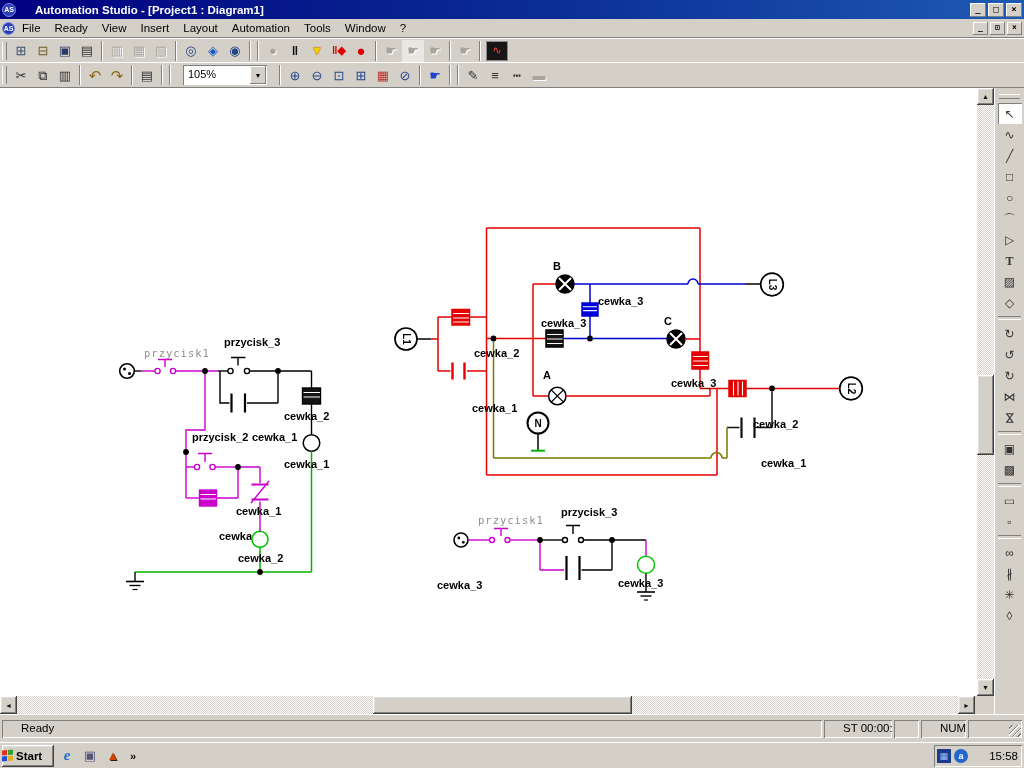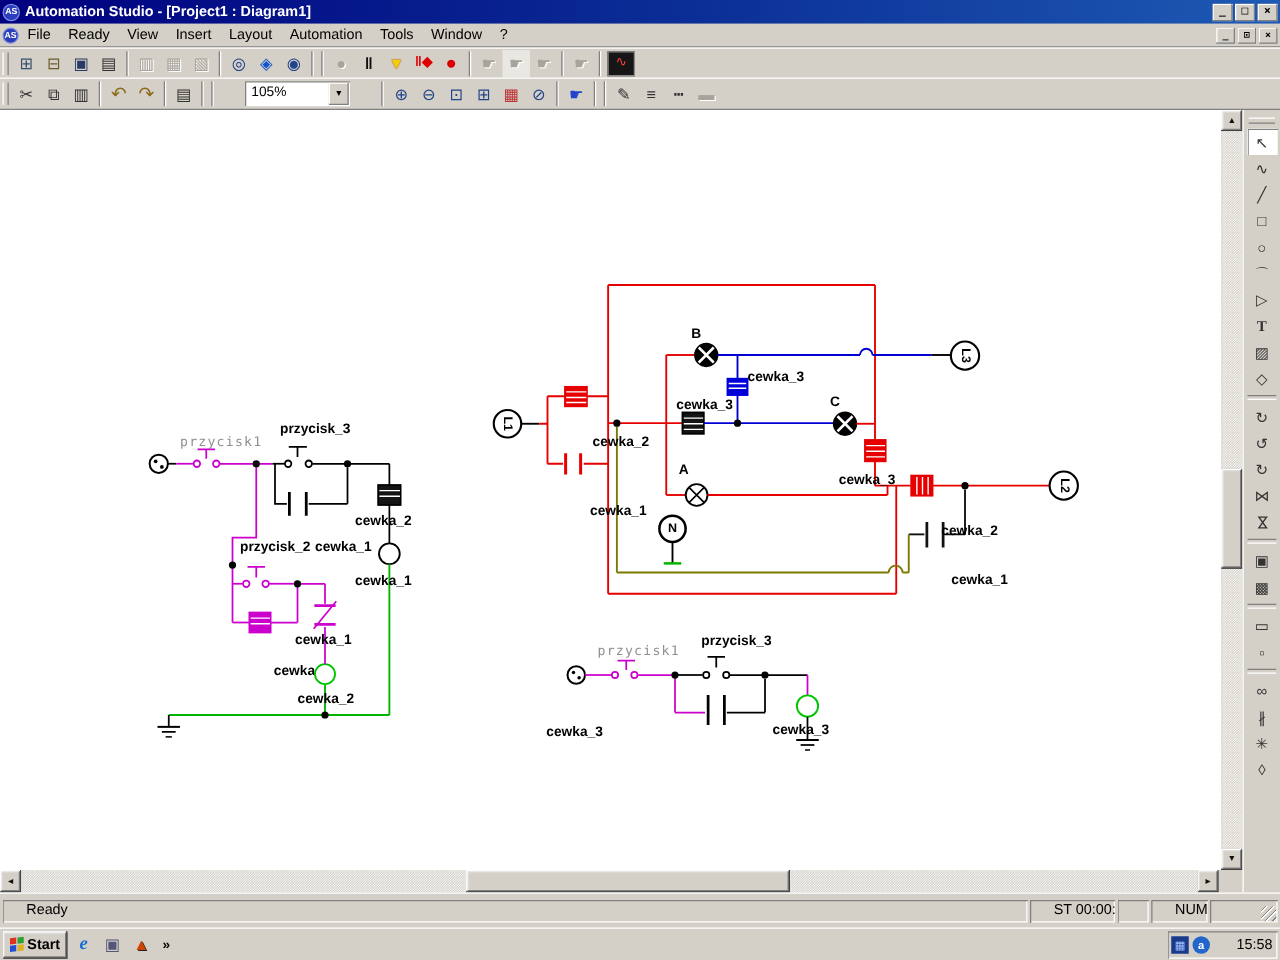--- a/index.html
+++ b/index.html
@@ -17,21 +17,21 @@
                      linear-gradient(45deg,#ffffff 25%,transparent 25%,transparent 75%,#ffffff 75%);
     background-size:2px 2px;background-position:0 0,1px 1px;
   }
   
   .titlebar{position:absolute;left:0;top:0;width:1024px;height:19px;
     background:linear-gradient(90deg,#000080 0%,#0b2f96 55%,#1e5ab4 100%);
     display:flex;align-items:center;padding:0 2px;box-sizing:border-box}
   .app-icon{width:14px;height:14px;border-radius:50%;background:#2b3dbb;color:#fff;
     font-size:7px;font-weight:bold;display:flex;align-items:center;justify-content:center;flex:0 0 auto;
     border:1px solid #7b8be0;box-sizing:border-box}
-  .title-text{color:#fff;font-weight:bold;font-size:11.5px;margin-left:4px;flex:1;white-space:nowrap;overflow:hidden}
+  .title-text{color:#fff;font-weight:bold;font-size:11.5px;margin-left:19px;flex:1;white-space:nowrap;overflow:hidden}
   .winbtn{width:16px;height:14px;margin-left:2px;display:flex;align-items:center;justify-content:center;
     font-size:9px;line-height:1;font-weight:bold;color:#000;font-family:"DejaVu Sans Mono",monospace}
   
   .menubar{position:absolute;left:0;top:19px;width:1024px;height:19px;background:#d4d0c8;
     display:flex;align-items:center;font-size:11.5px;padding:0 2px;box-sizing:border-box;
     border-bottom:1px solid #808080}
   .menu-item{padding:2px 7px;white-space:nowrap}
   .menu-spacer{flex:1}
   .mdi-btn{width:15px;height:13px;margin-left:2px;display:flex;align-items:center;justify-content:center;
     font-size:8px;line-height:1;font-weight:bold;font-family:"DejaVu Sans Mono",monospace}
@@ -41,21 +41,21 @@
   .toolbar1{top:38px;height:24px}
   .toolbar2{top:62px;height:26px;border-bottom:1px solid #808080}
   .tgrip{width:3px;height:18px;border-left:1px solid #ffffff;border-right:1px solid #808080;margin:0 3px 0 2px}
   .tsep{width:0;height:20px;border-left:1px solid #808080;border-right:1px solid #ffffff;margin:0 3px}
   .tbtn{width:22px;height:22px;display:flex;align-items:center;justify-content:center;
     font-size:13px;line-height:1;color:#333;flex:0 0 auto}
   .tbtn.sm{font-size:11px}
   .tbtn.disabled{color:#a8a49c;text-shadow:1px 1px 0 #ffffff}
   .tbtn.litebg{background:#e9e7e1}
   .tbtn.plot{background:#161616;color:#ff4040;width:20px;height:18px;margin:0 2px;font-size:11px;border:1px solid #888}
-  .combo{width:84px;height:20px;background:#fff;display:flex;align-items:stretch;margin:0 22px;
+  .combo{width:84px;height:20px;background:#fff;display:flex;align-items:stretch;margin:0 9px;
     box-shadow:inset 1px 1px 0 #808080, inset -1px -1px 0 #ffffff}
   .combo-text{flex:1;font-size:11px;padding:3px 0 0 5px;color:#000}
   .combo-btn{width:16px;display:flex;align-items:center;justify-content:center;font-size:7px;margin:1px}
   
   .workspace{position:absolute;left:0;top:88px;width:1024px;height:626px}
   .canvas{position:absolute;left:0;top:0;width:977px;height:608px;background:#ffffff}
   svg.diagram{position:absolute;left:0;top:0}
   .vscroll{position:absolute;left:977px;top:0;width:17px;height:608px}
   .hscroll{position:absolute;left:0;top:608px;width:975px;height:18px}
   .scroll-corner{position:absolute;left:975px;top:608px;width:19px;height:18px;background:#d4d0c8}
@@ -81,21 +81,21 @@
   .sp-ready{flex:1}
   .sp-st{width:68px}
   .sp-blank{width:25px}
   .sp-num{width:45px}
   .sp-end{width:54px;position:relative}
   .grip{position:absolute;right:1px;bottom:1px;width:12px;height:12px;
     background:repeating-linear-gradient(135deg,transparent 0 2px,#808080 2px 3px,#ffffff 3px 4px)}
   
   .taskbar{position:absolute;left:0;top:742px;width:1024px;height:26px;background:#d4d0c8;
     border-top:1px solid #ffffff;display:flex;align-items:center;padding:0 2px;box-sizing:border-box;gap:3px}
-  .startbtn{width:52px;height:22px;display:flex;align-items:center;justify-content:center;gap:3px;
+  .startbtn{width:52px;height:22px;display:flex;align-items:center;gap:3px;
     font-weight:bold;font-size:11.5px}
   .flag{width:11px;height:11px;display:grid;grid-template-columns:5px 5px;grid-template-rows:5px 5px;gap:1px;transform:skewY(-6deg)}
   .flag i{display:block}
   .ql{width:20px;height:20px;display:flex;align-items:center;justify-content:center;font-size:13px}
   .chev{width:14px;height:20px;display:flex;align-items:center;justify-content:center;font-size:11px;font-weight:bold}
   .taskbtn{width:160px;height:22px;display:flex;align-items:center;gap:4px;padding:0 4px;box-sizing:border-box;
     font-size:11px;white-space:nowrap;overflow:hidden}
   .taskbtn.active{font-weight:bold;
     box-shadow:inset 1px 1px 0 #808080, inset -1px -1px 0 #ffffff;
     background-color:#e9e7e1;

